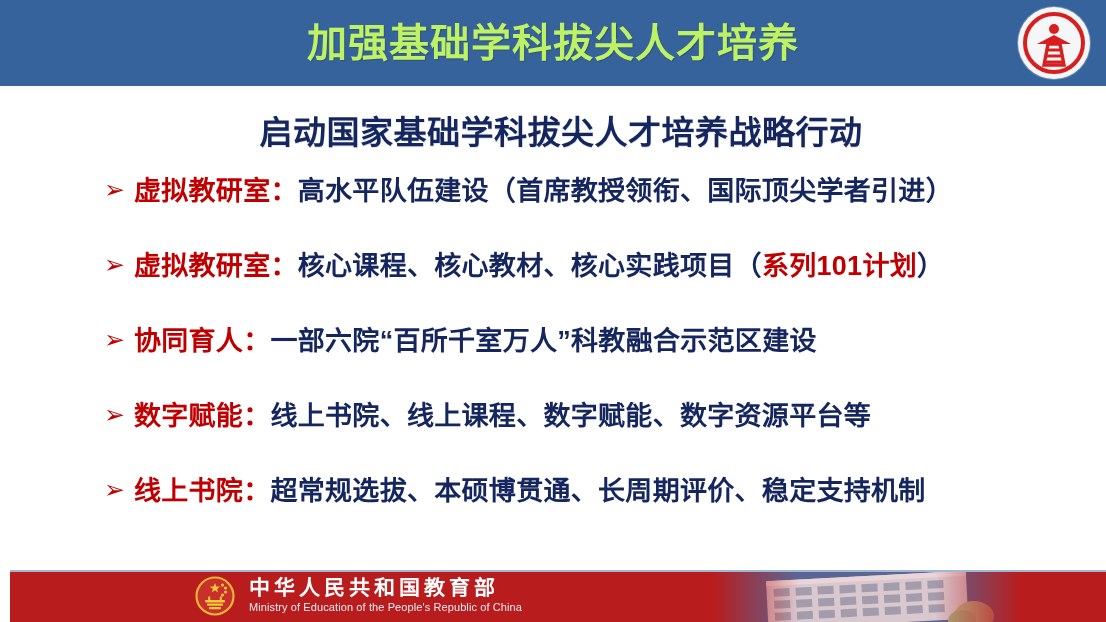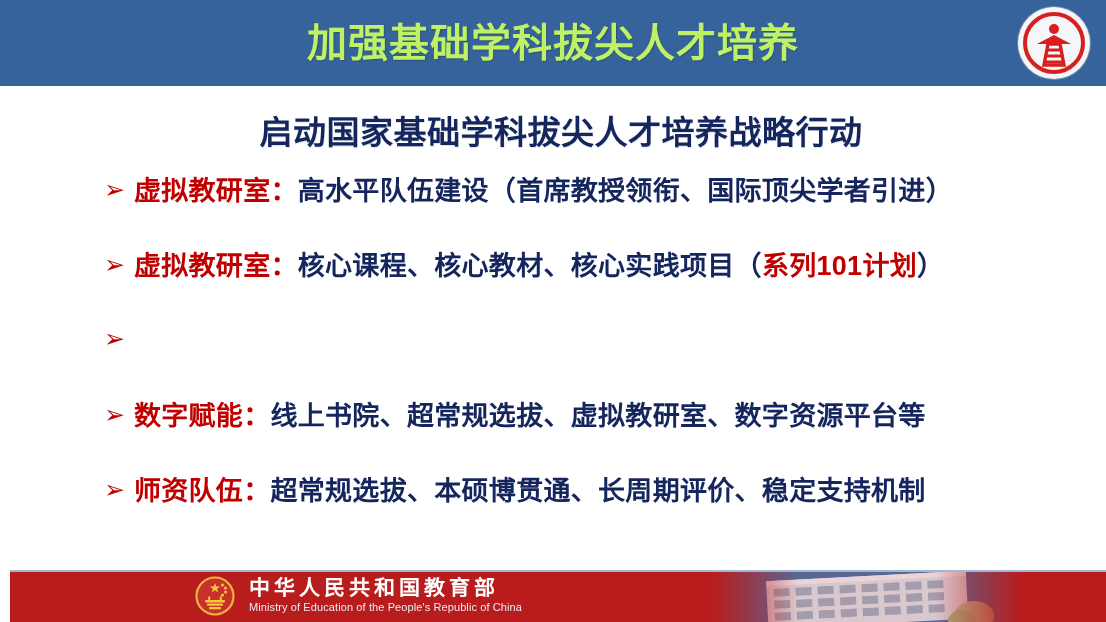--- a/index.html
+++ b/index.html
@@ -194,33 +194,36 @@
 
       <div class="bullet-row">
         <span class="bullet-marker">➢</span>
         <span class="bullet-text">
           <span class="t-red">虚拟教研室</span><span class="t-red">：</span><span class="t-navy">核心课程、核心教材、核心实践项目（</span><span class="t-red">系列101计划</span><span class="t-navy">）</span>
         </span>
       </div>
 
       <div class="bullet-row">
         <span class="bullet-marker">➢</span>
-      </div>
-
-      <div class="bullet-row">
-        <span class="bullet-marker">➢</span>
-        <span class="bullet-text">
-          <span class="t-red">数字赋能</span><span class="t-red">：</span><span class="t-navy">线上书院、超常规选拔、虚拟教研室、数字资源平台等</span>
-        </span>
-      </div>
-
-      <div class="bullet-row">
-        <span class="bullet-marker">➢</span>
-        <span class="bullet-text">
-          <span class="t-red">师资队伍</span><span class="t-red">：</span><span class="t-navy">超常规选拔、本硕博贯通、长周期评价、稳定支持机制</span>
+        <span class="bullet-text">
+          <span class="t-red">协同育人</span><span class="t-red">：</span><span class="t-navy">一部六院“百所千室万人”科教融合示范区建设</span>
+        </span>
+      </div>
+
+      <div class="bullet-row">
+        <span class="bullet-marker">➢</span>
+        <span class="bullet-text">
+          <span class="t-red">数字赋能</span><span class="t-red">：</span><span class="t-navy">线上书院、线上课程、数字赋能、数字资源平台等</span>
+        </span>
+      </div>
+
+      <div class="bullet-row">
+        <span class="bullet-marker">➢</span>
+        <span class="bullet-text">
+          <span class="t-red">线上书院</span><span class="t-red">：</span><span class="t-navy">超常规选拔、本硕博贯通、长周期评价、稳定支持机制</span>
         </span>
       </div>
 
     </div>
   </div>
 
   <div class="footer-band">
     <div class="footer-topline"></div>
 
     <div class="footer-photo">

